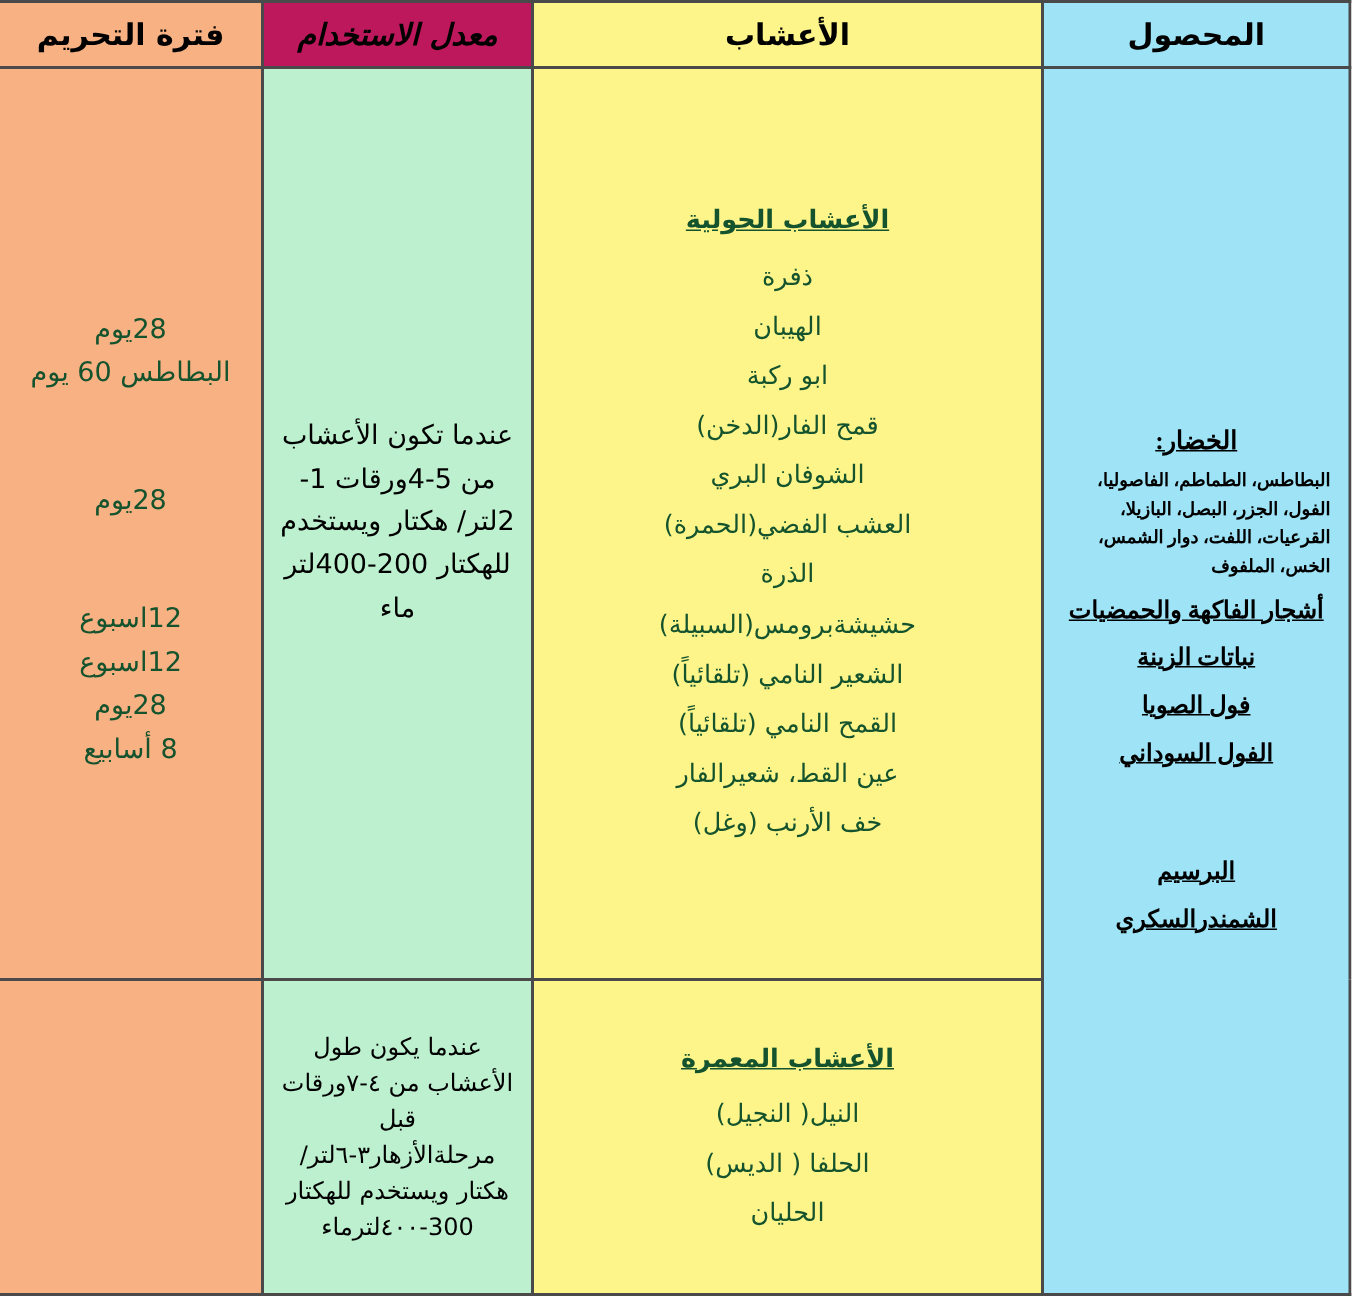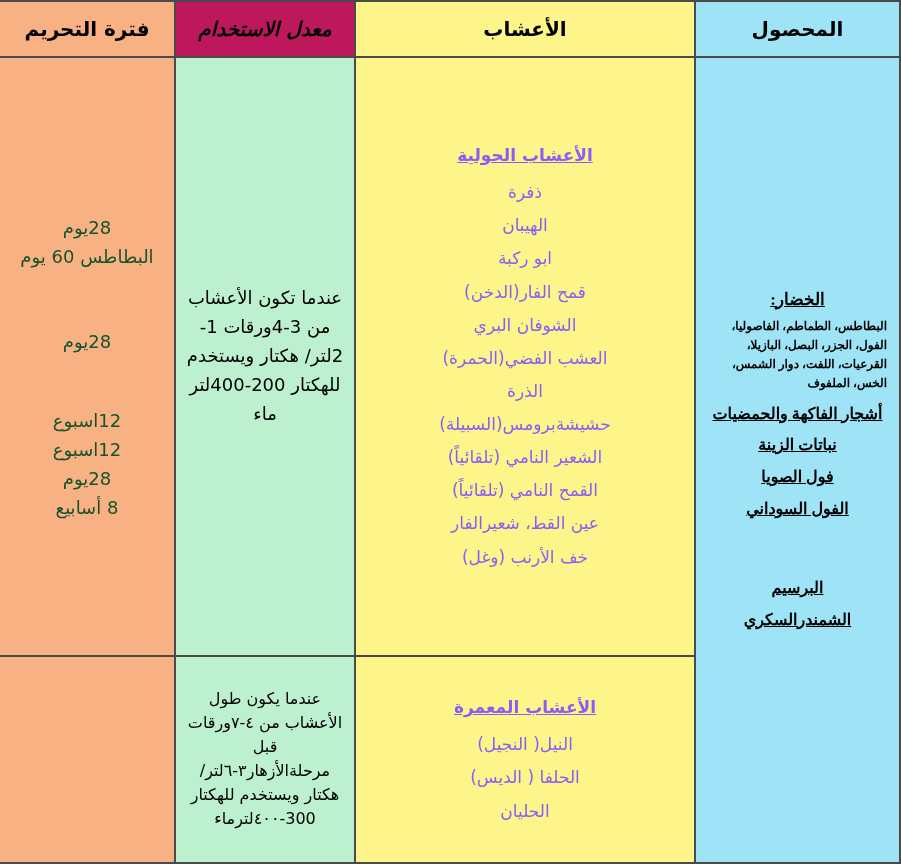--- a/index.html
+++ b/index.html
@@ -33,21 +33,21 @@
     box-sizing: border-box;
   }
   
   col.c-crop { width: 205px; }
   col.c-herbs { width: 340px; }
   col.c-rate { width: 180px; }
   col.c-period { width: 176px; }
 
   
   thead th {
-    height: 56px;
+    height: 44px;
     font-size: 20px;
     font-weight: bold;
     color: #000;
   }
   th.h-crop { background: #9fe3f7; }
   th.h-herbs { background: #fdf58a; }
   th.h-rate { background: #be185d; font-style: italic; }
   th.h-period { background: #f8b183; }
 
   
@@ -81,21 +81,21 @@
   .crop-item {
     text-decoration: underline;
     font-size: 16px;
     font-weight: bold;
     margin: 7px 0;
   }
 
   
   .herbs-block {
     font-size: 17px;
-    color: #8b5cf6;
+    color: #14532d;
     line-height: 1.95;
   }
   .herbs-title {
     text-decoration: underline;
     font-weight: bold;
     font-size: 17px;
     margin-bottom: 4px;
   }
   .herb-line { font-size: 17px; }
 
@@ -172,21 +172,21 @@
             <div class="herb-line">الذرة</div>
             <div class="herb-line">حشيشةبرومس(السبيلة)</div>
             <div class="herb-line">الشعير النامي (تلقائياً)</div>
             <div class="herb-line">القمح النامي (تلقائياً)</div>
             <div class="herb-line">عين القط، شعيرالفار</div>
             <div class="herb-line">خف الأرنب (وغل)</div>
           </div>
         </td>
 
         <td class="rate-cell">
-          <div class="rate-block">عندما تكون الأعشاب من 3-4ورقات 1-2لتر/ هكتار ويستخدم للهكتار 200-400لتر ماء</div>
+          <div class="rate-block">عندما تكون الأعشاب من 5-4ورقات 1-2لتر/ هكتار ويستخدم للهكتار 200-400لتر ماء</div>
         </td>
 
         <td class="period-cell">
           <div class="period-block">
             <div class="period-top">
               <div class="period-row">28يوم</div>
               <div class="period-row period-inline">البطاطس   60 يوم</div>
             </div>
             <div class="period-mid">
               <div class="period-row">28يوم</div>

